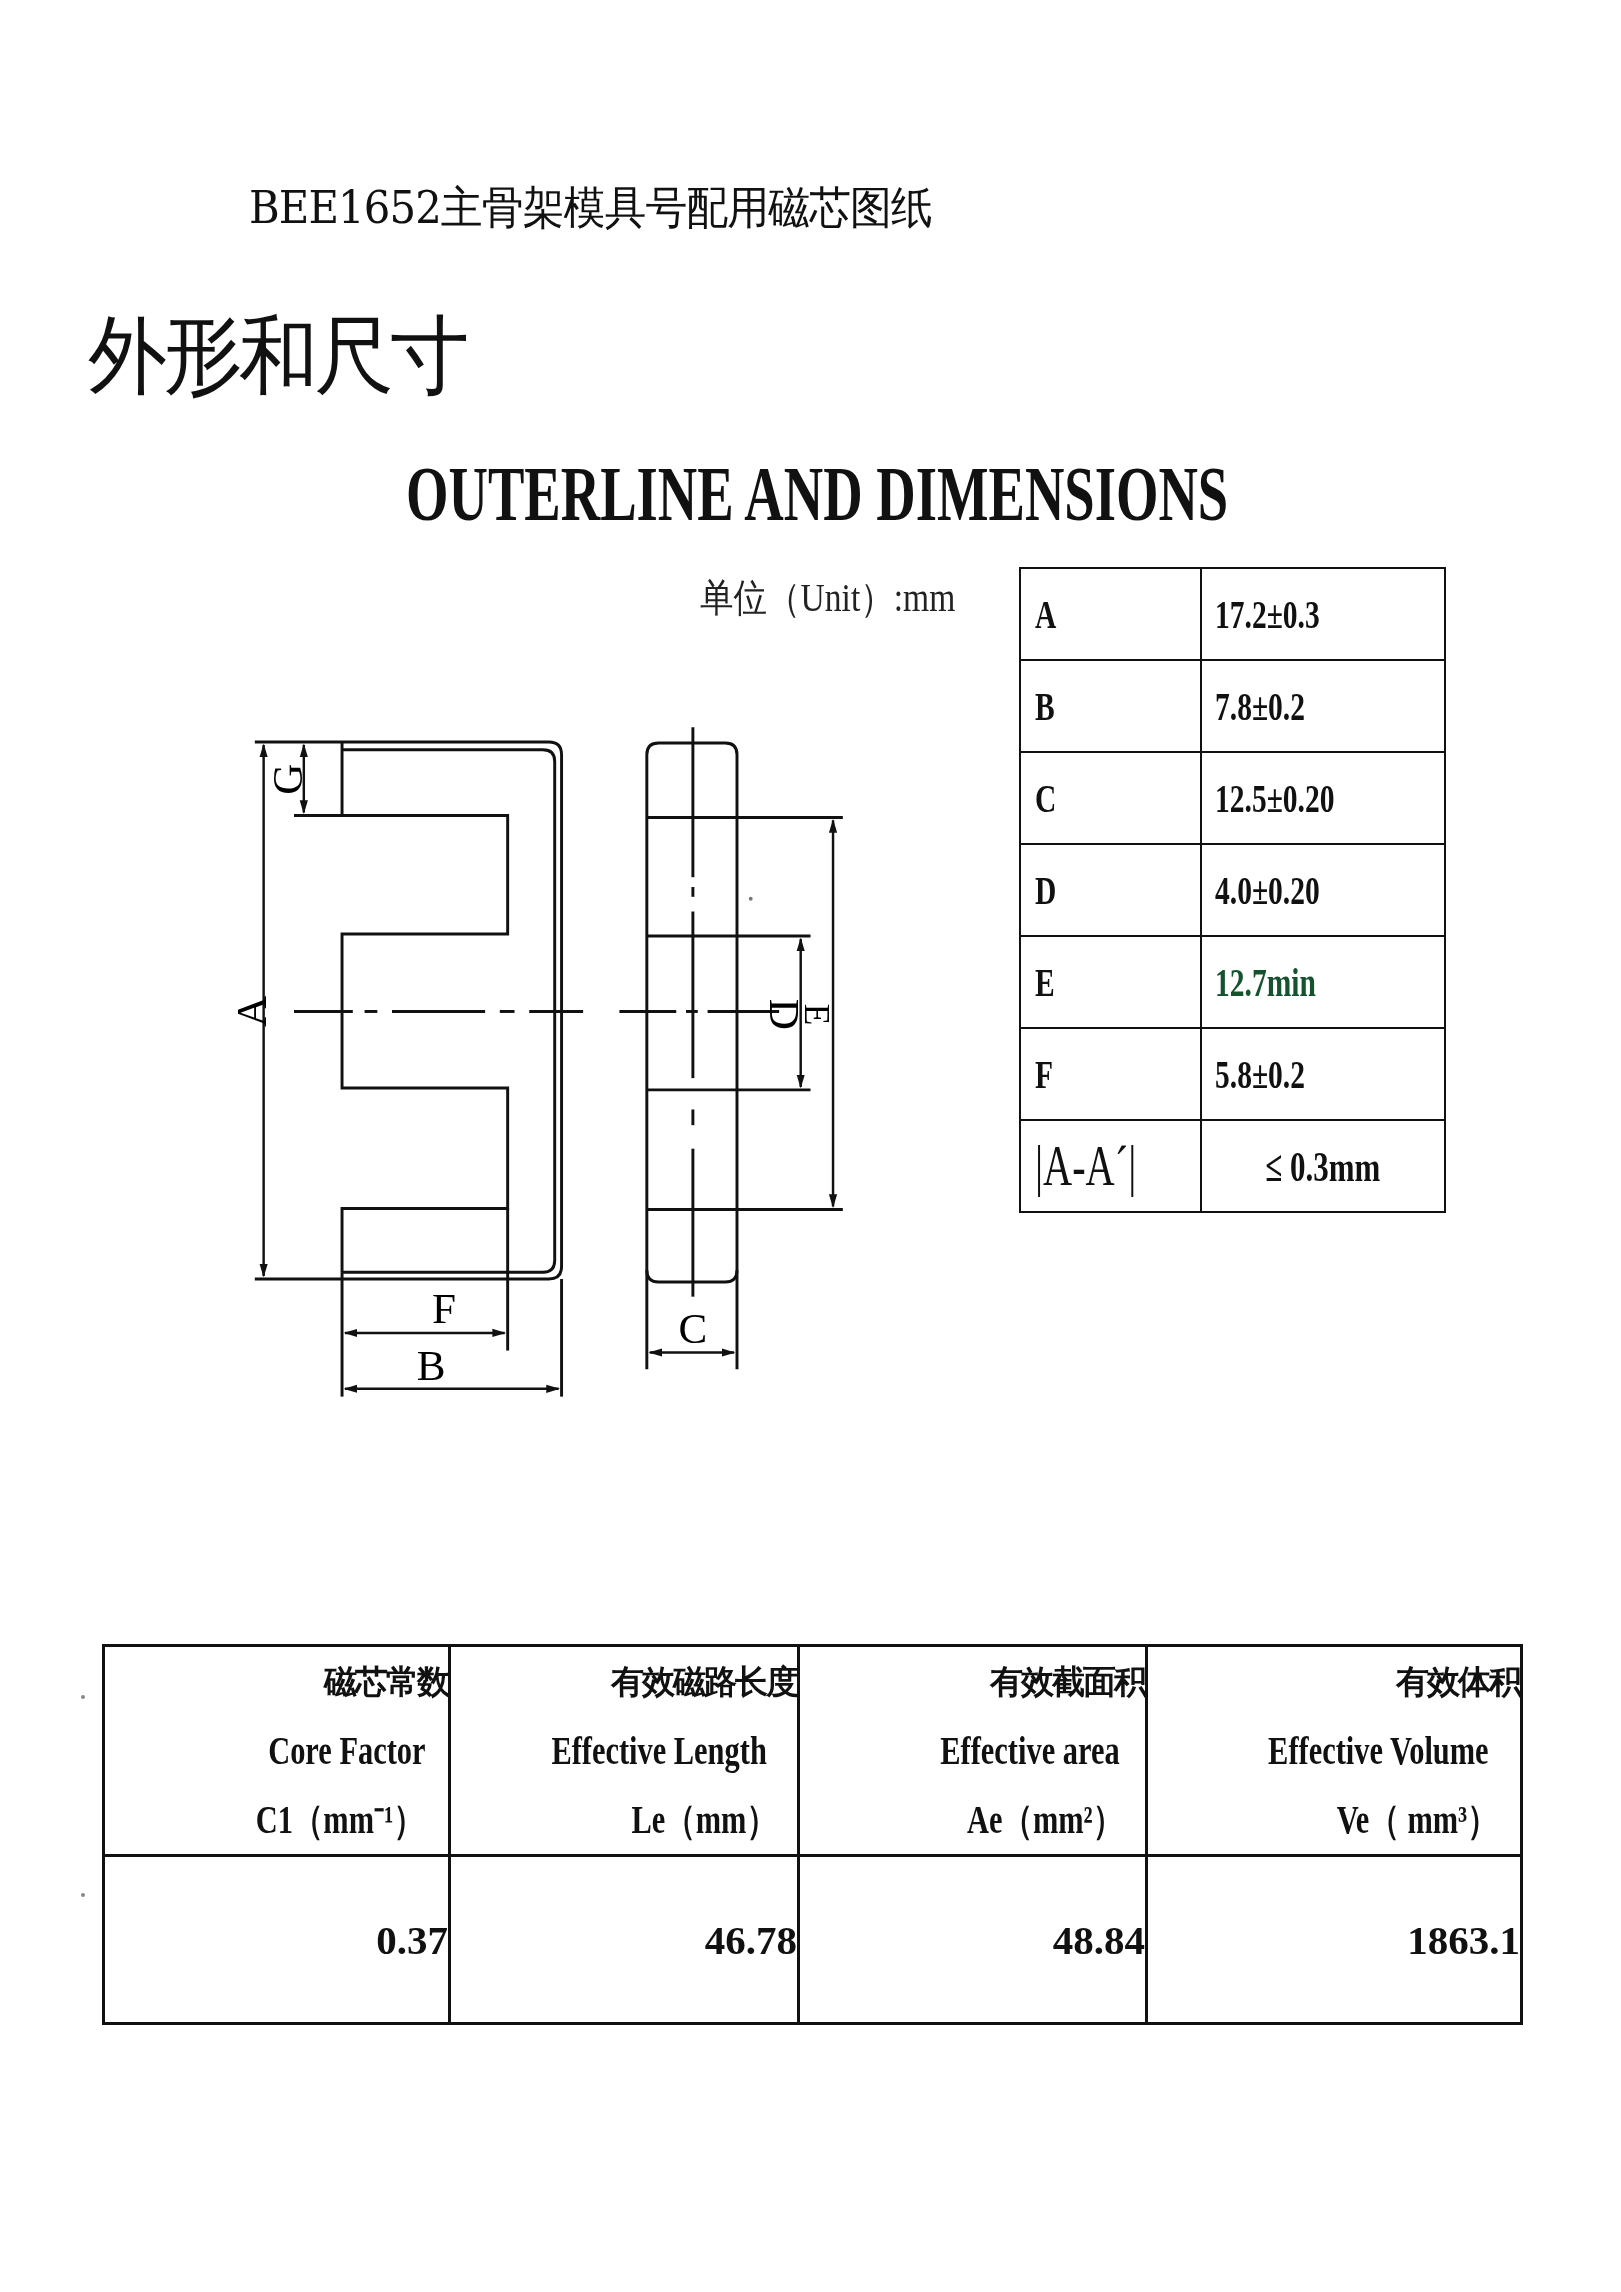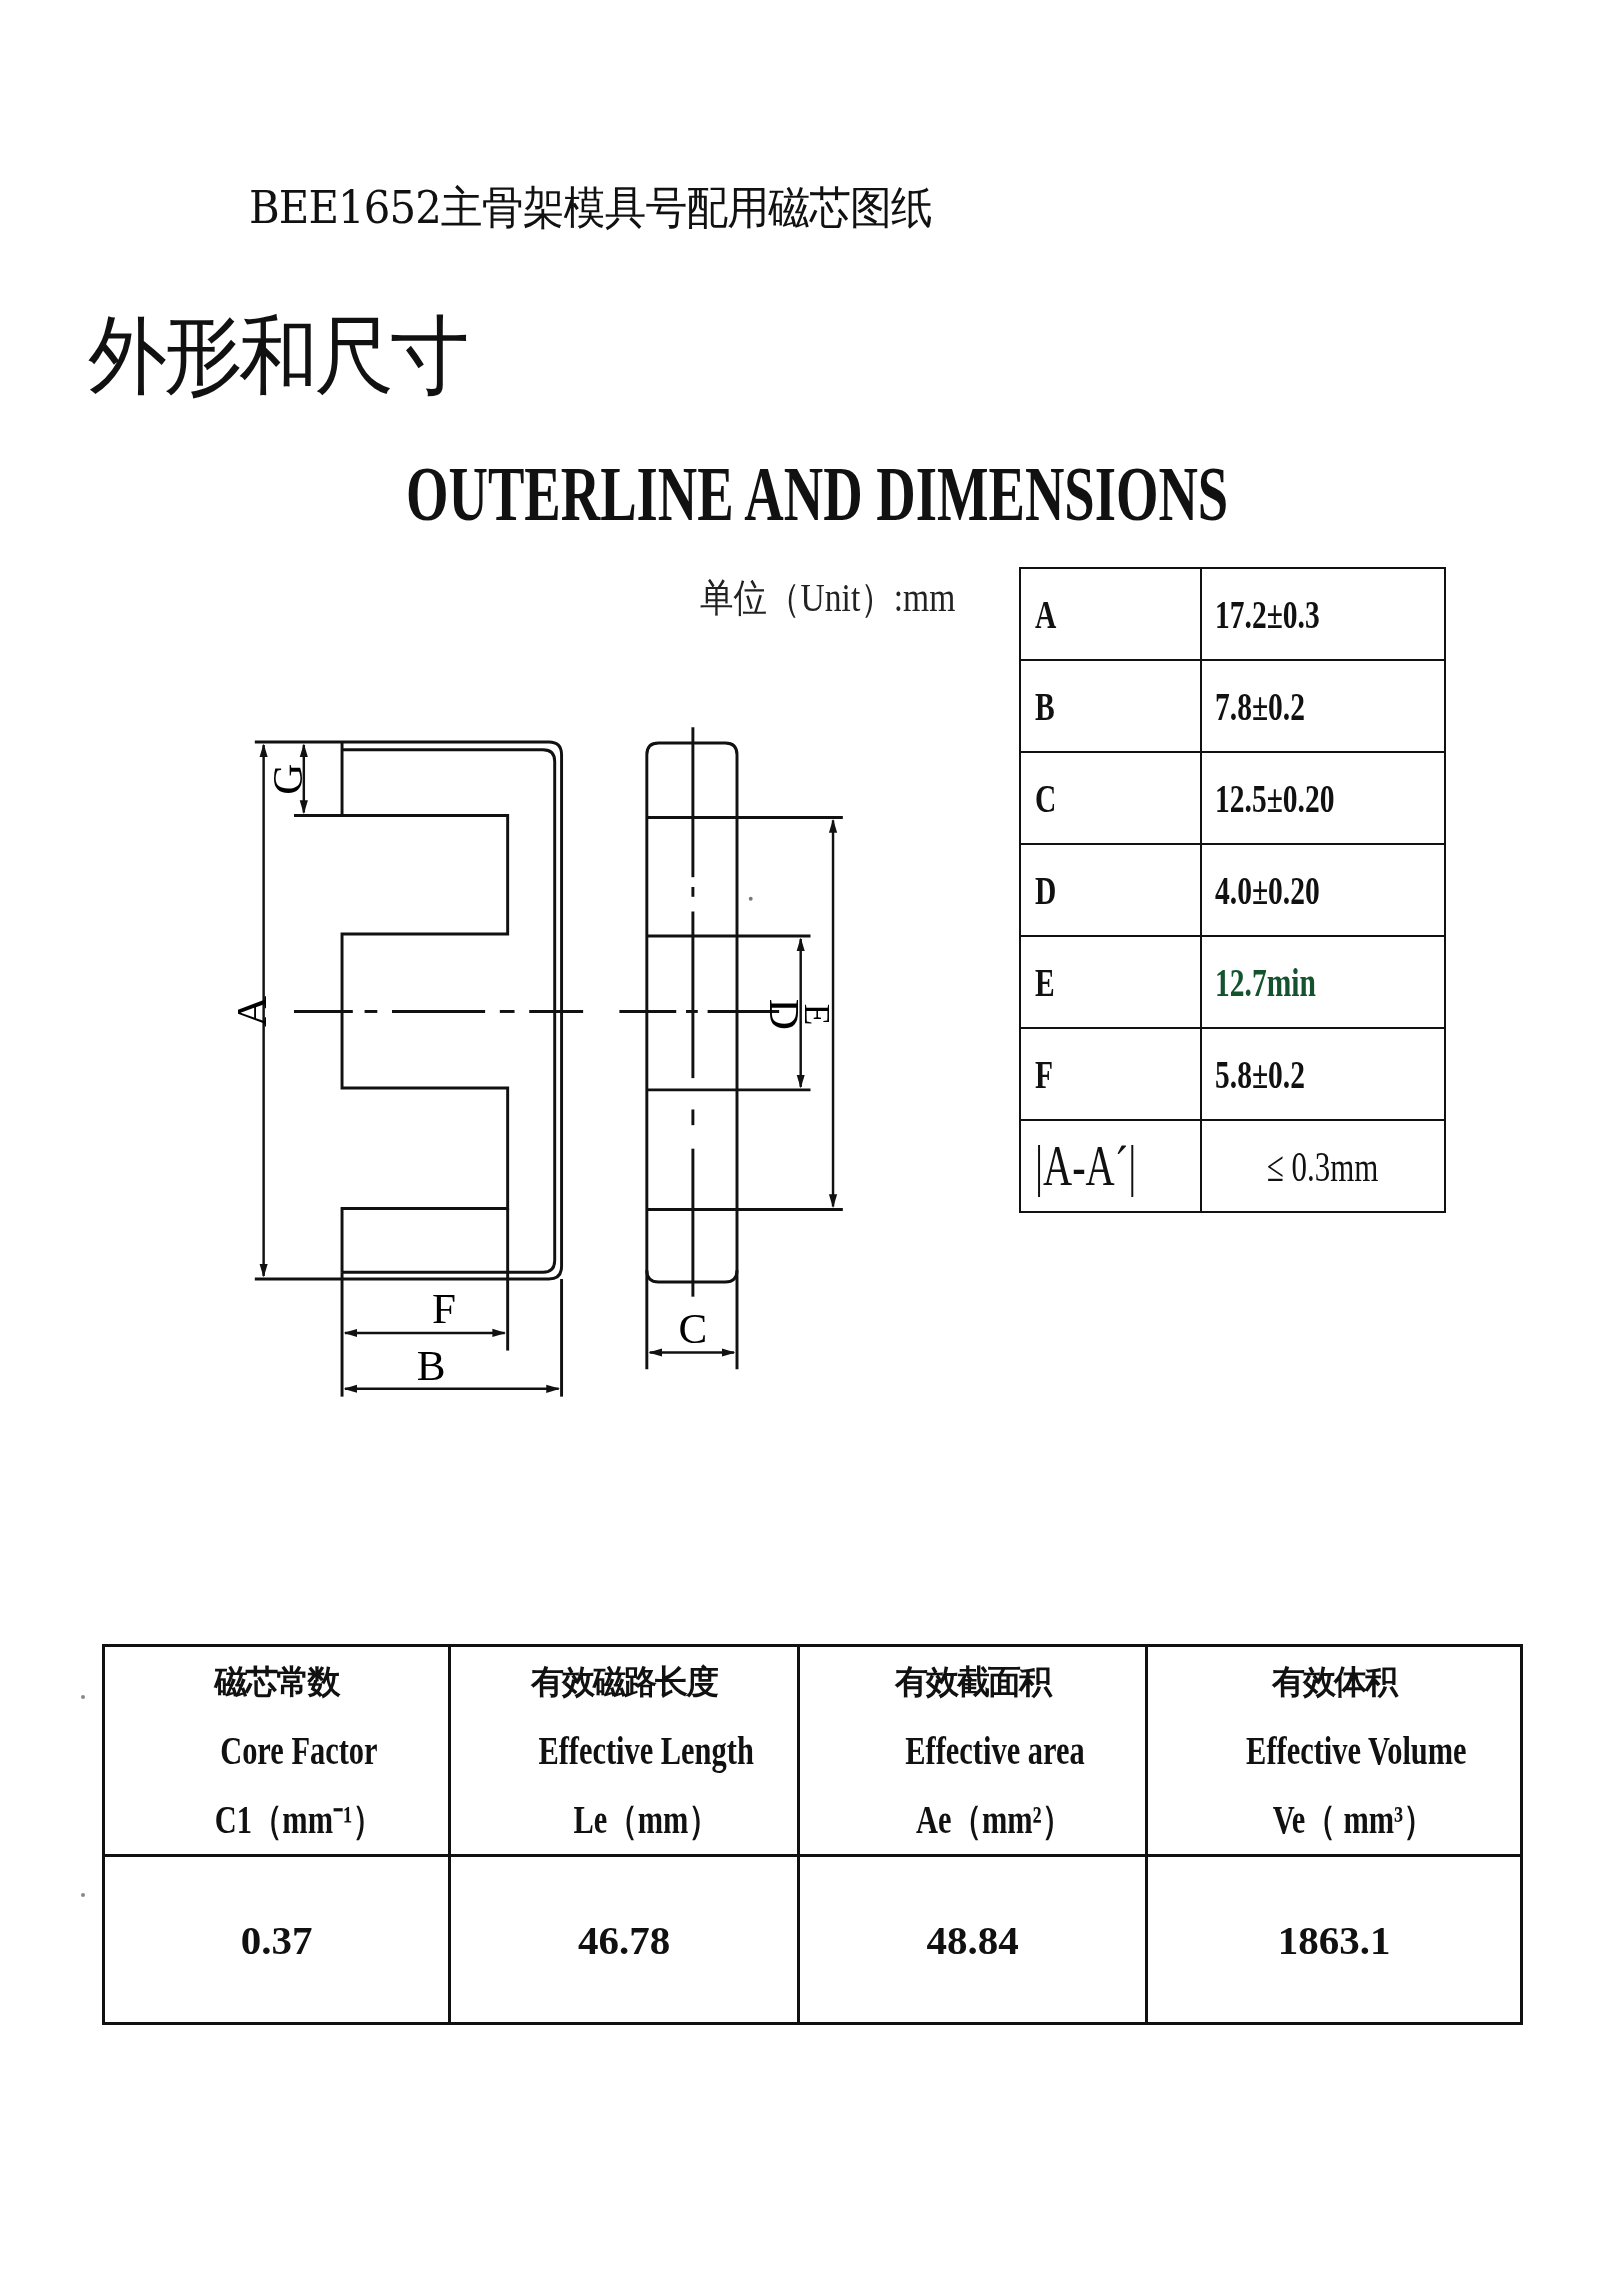--- a/index.html
+++ b/index.html
@@ -38,33 +38,33 @@
     border: 2.9px solid #111; height: 90px; padding: 0;
     font-family: "Liberation Serif", serif; font-weight: bold; font-size: 41px;
     vertical-align: middle; white-space: nowrap; overflow: hidden;
   }
   .dim-table td.lbl { width: 165px; padding-left: 13.7px; }
   .dim-table td.val { padding-left: 13.7px; }
   .cond { display: inline-block; transform: scaleX(0.72); transform-origin: left center; }
   .dim-table td.val.center .cond { transform-origin: center center; }
   .dim-table td.val.center { text-align: center; padding-left: 0; }
   .dim-table .lbl.plain { font-weight: normal; font-size: 56px; text-decoration: underline; }
-  .dim-table .val.plain { font-weight: normal; font-size: 43px; }
+  .dim-table .val.plain { font-weight: bold; font-size: 43px; }
   .highlight { color: #14532d; }
 
   svg.drawing { position: absolute; left: 0; top: 0; }
   .dlabel { font-family: "Liberation Serif", serif; font-size: 44px; }
 
   
   .prop-table {
     left: 102px; top: 1644px; width: 1418px;
     border-collapse: collapse; table-layout: fixed;
   }
   .prop-table td {
-    border: 3.9px solid #111; padding: 0; text-align: center; vertical-align: middle;
+    border: 3.9px solid #111; padding: 0; text-align: right; vertical-align: middle;
     font-family: "Liberation Serif", serif;
   }
   .prop-table tr.head td { height: 203px; }
   .prop-table tr.body td { height: 165px; }
   .hline { display: block; height: 69px; line-height: 69px; white-space: nowrap; }
   .hline .cond2 { display: inline-block; transform: scaleX(0.78); transform-origin: center center; }
   .cn { font-family: "DejaVu Sans", sans-serif; font-size: 33px; font-weight: bold; letter-spacing: -2px; }
   .en { font-size: 39px; font-weight: bold; padding-left: 44px; }
   .pv { font-size: 41px; font-weight: bold; }
   .speck { position: absolute; width: 3.9px; height: 3.9px; border-radius: 2px; background: #888; }

